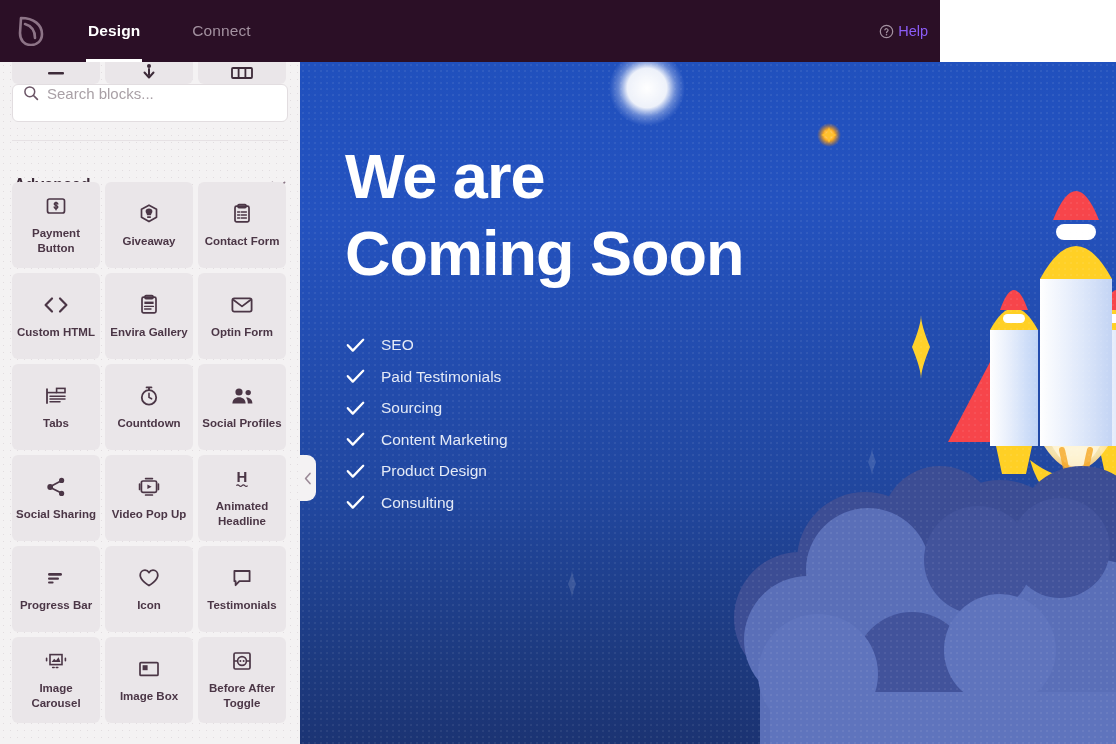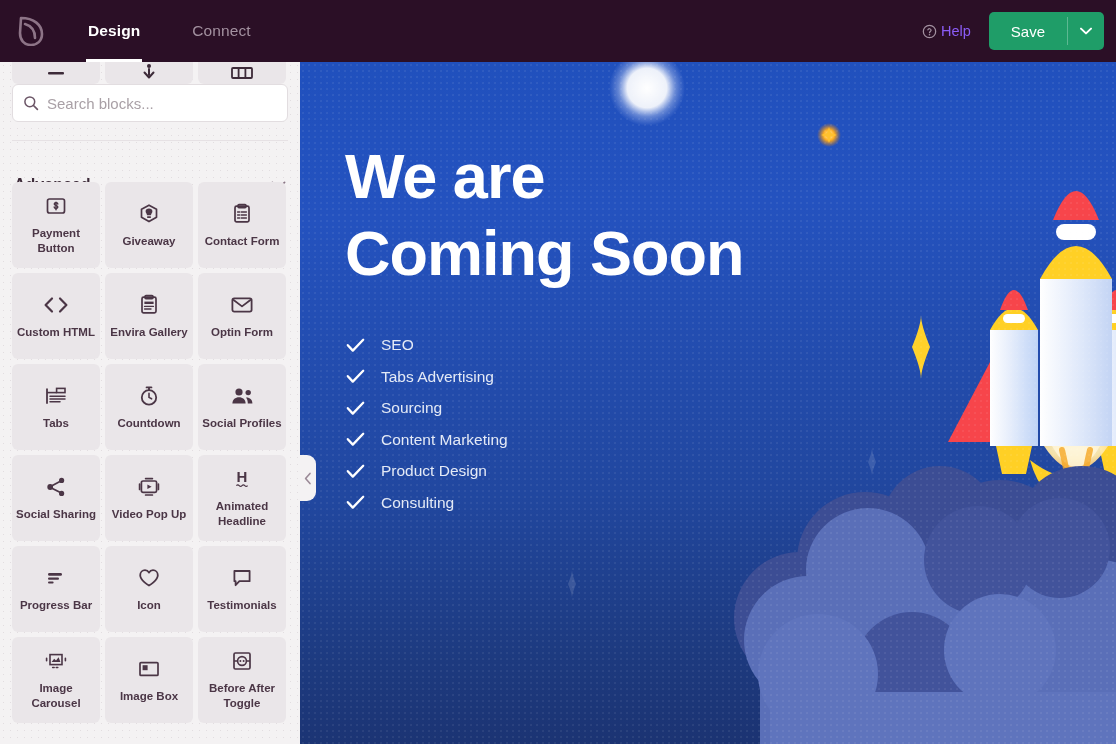--- a/index.html
+++ b/index.html
@@ -9,21 +9,21 @@
     font-family: "Liberation Sans", sans-serif;
     background: #ffffff;
   }
 
   
   .app { position: relative; width: 1116px; height: 744px; overflow: hidden; }
 
   
   .topbar {
     position: absolute; top: 0; left: 0;
-    width: 1116px; height: 62px;
+    width: 940px; height: 62px;
     background: #2b0f26;
     display: flex; align-items: center;
     z-index: 40;
     justify-content: center;
   }
   .brand {
     width: 62px; height: 62px;
     display: flex; align-items: center; justify-content: center;
     flex: 0 0 auto;
   }
@@ -114,21 +114,21 @@
 
   .search-wrap {
     position: absolute; top: 22px; left: 12px;
     width: 276px; height: 38px;
   }
   .search-box {
     width: 100%; height: 38px;
     background: #ffffff;
     border: 1px solid #e2dde0;
     border-radius: 6px;
-    display: flex; align-items: center;
+    display: flex; align-items: flex-start;
     padding: 0 10px;
     gap: 8px;
   }
   .search-box svg { display:block; flex: 0 0 auto; }
   .search-input {
     border: none; outline: none; background: transparent;
     font-family: inherit; font-size: 15px;
     color: #4b3646; width: 100%;
   }
   .search-input::placeholder { color: #a9a0a6; }
@@ -260,31 +260,20 @@
         <span>
           <svg class="help-icon" viewBox="0 0 16 16">
             <circle cx="8" cy="8" r="6.6" fill="none" stroke="#a391a0" stroke-width="1.3"></circle>
             <path d="M6.3 6.2 A1.75 1.75 0 0 1 9.7 6.7 C9.7 7.9 8 8.1 8 9.3" fill="none" stroke="#a391a0" stroke-width="1.3" stroke-linecap="round"></path>
             <circle cx="8" cy="11.4" r=".85" fill="#a391a0"></circle>
           </svg>
         </span>
         <span>Help</span>
       </div>
 
-      <div class="save-group">
-        <button class="save-btn">Save</button>
-        <div class="save-split"></div>
-        <div class="save-caret">
-          <span>
-            <svg width="12" height="8" viewBox="0 0 12 8">
-              <path d="M1 1.6 L6 6.4 L11 1.6" fill="none" stroke="#ffffff" stroke-width="2" stroke-linecap="round" stroke-linejoin="round"></path>
-            </svg>
-          </span>
-        </div>
-      </div>
     </div>
   </div>
 
   <div class="sidebar">
 
     <div class="partial-row">
       <div class="partial-tile">
         <span>
           <svg width="22" height="16" viewBox="0 0 22 16">
               <rect x="3" y="7" width="16" height="2.6" rx="1" fill="#3d2b39"></rect>
@@ -650,21 +639,21 @@
               </svg>
           </span>
           <span class="ftxt">SEO</span>
         </div>
         <div class="feature-item">
           <span class="chk">
             <svg width="19" height="15" viewBox="0 0 19 15">
                 <path d="M1.8 7.2 L6.8 12.6 L17.2 1.8" fill="none" stroke="#ffffff" stroke-width="2.3" stroke-linecap="round" stroke-linejoin="round"></path>
               </svg>
           </span>
-          <span class="ftxt">Tabs Advertising</span>
+          <span class="ftxt">Paid Testimonials</span>
         </div>
         <div class="feature-item">
           <span class="chk">
             <svg width="19" height="15" viewBox="0 0 19 15">
                 <path d="M1.8 7.2 L6.8 12.6 L17.2 1.8" fill="none" stroke="#ffffff" stroke-width="2.3" stroke-linecap="round" stroke-linejoin="round"></path>
               </svg>
           </span>
           <span class="ftxt">Sourcing</span>
         </div>
         <div class="feature-item">

